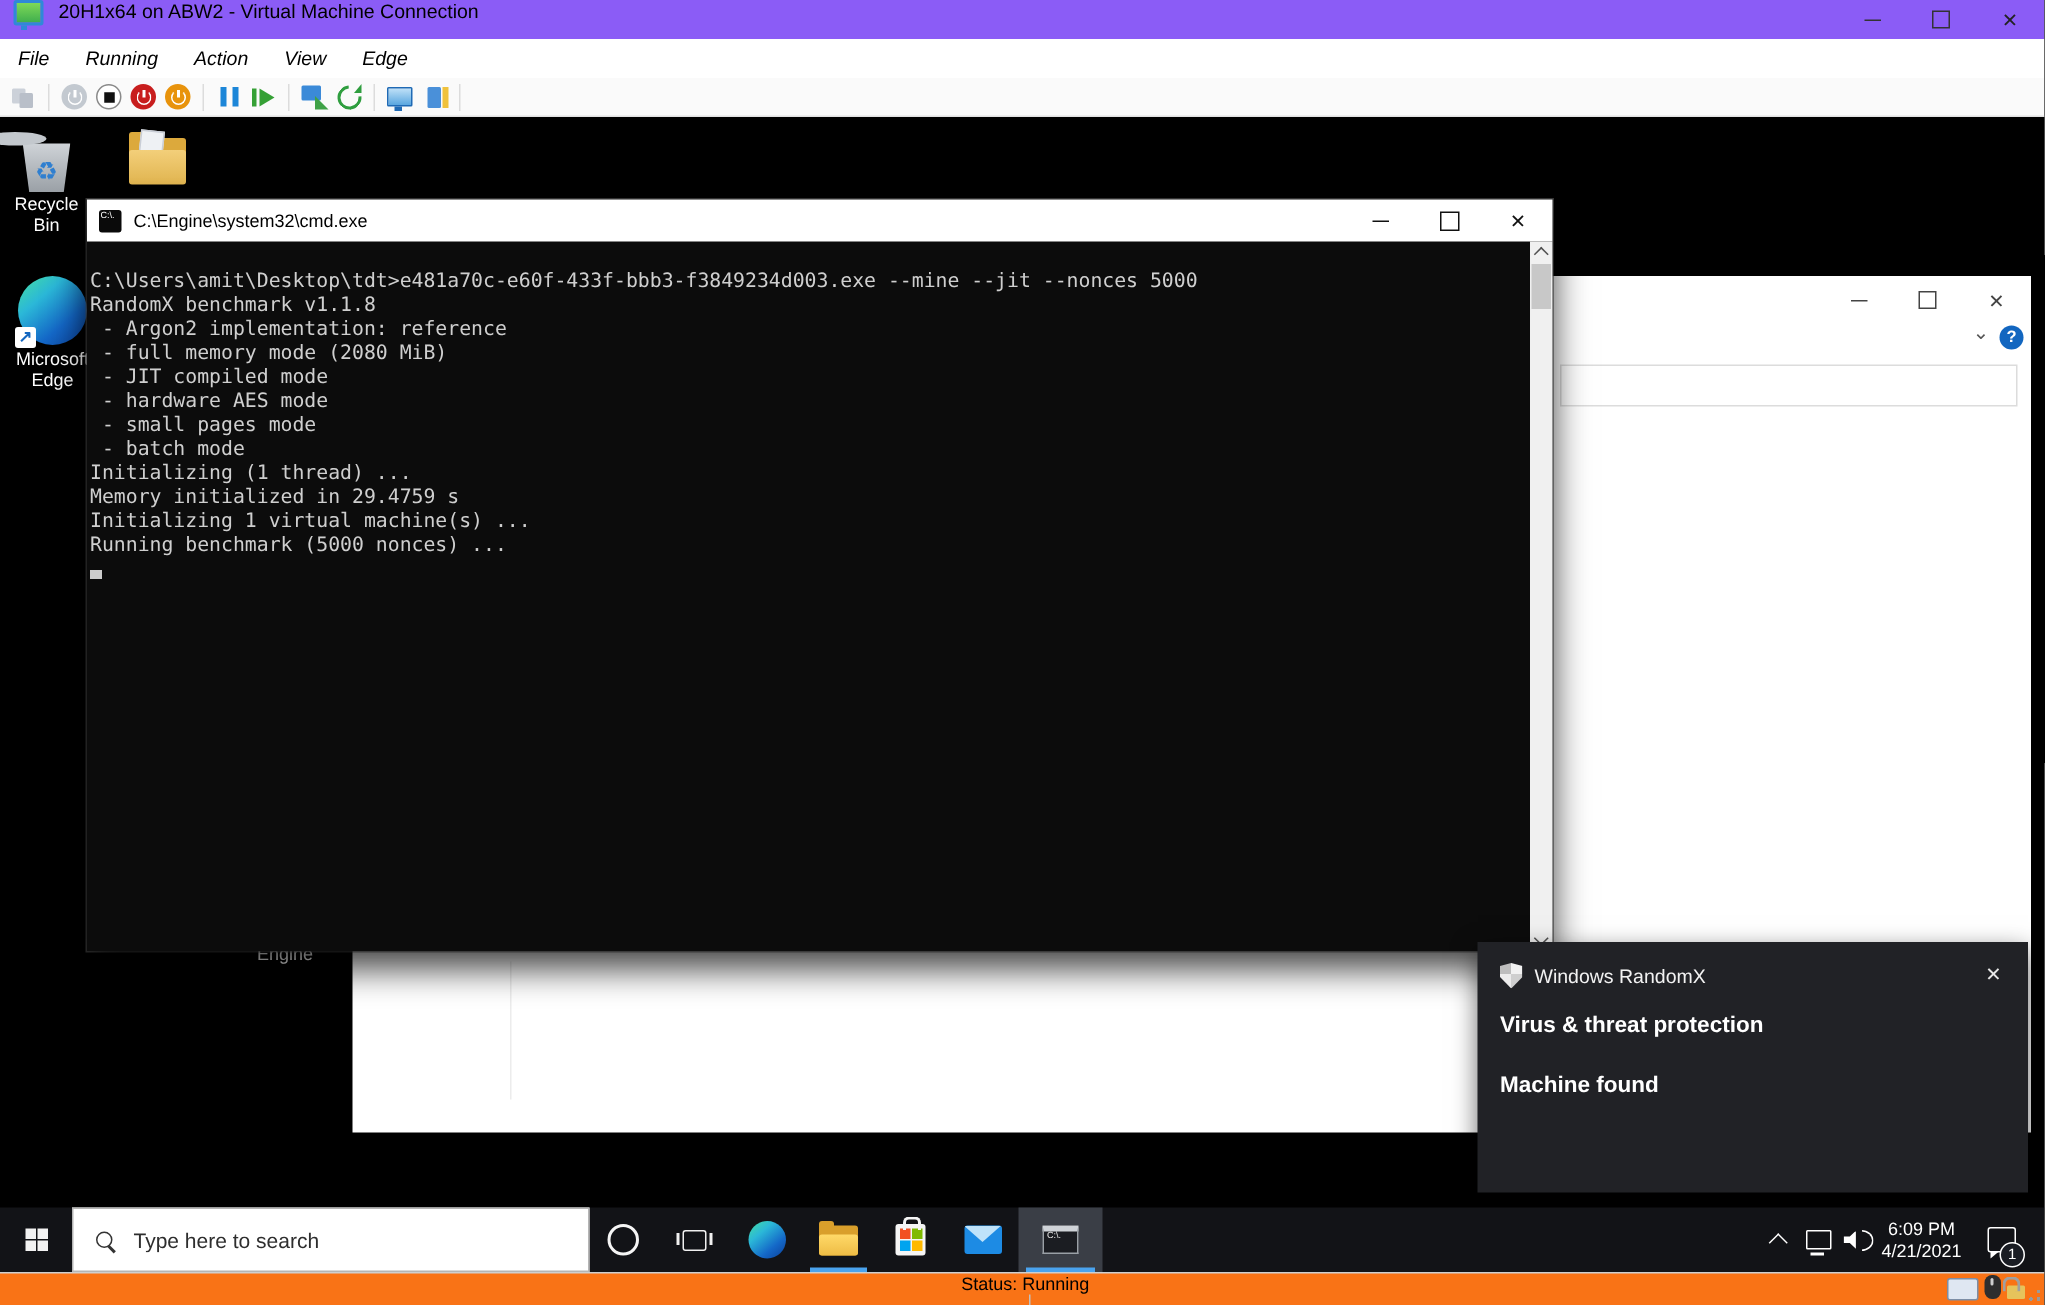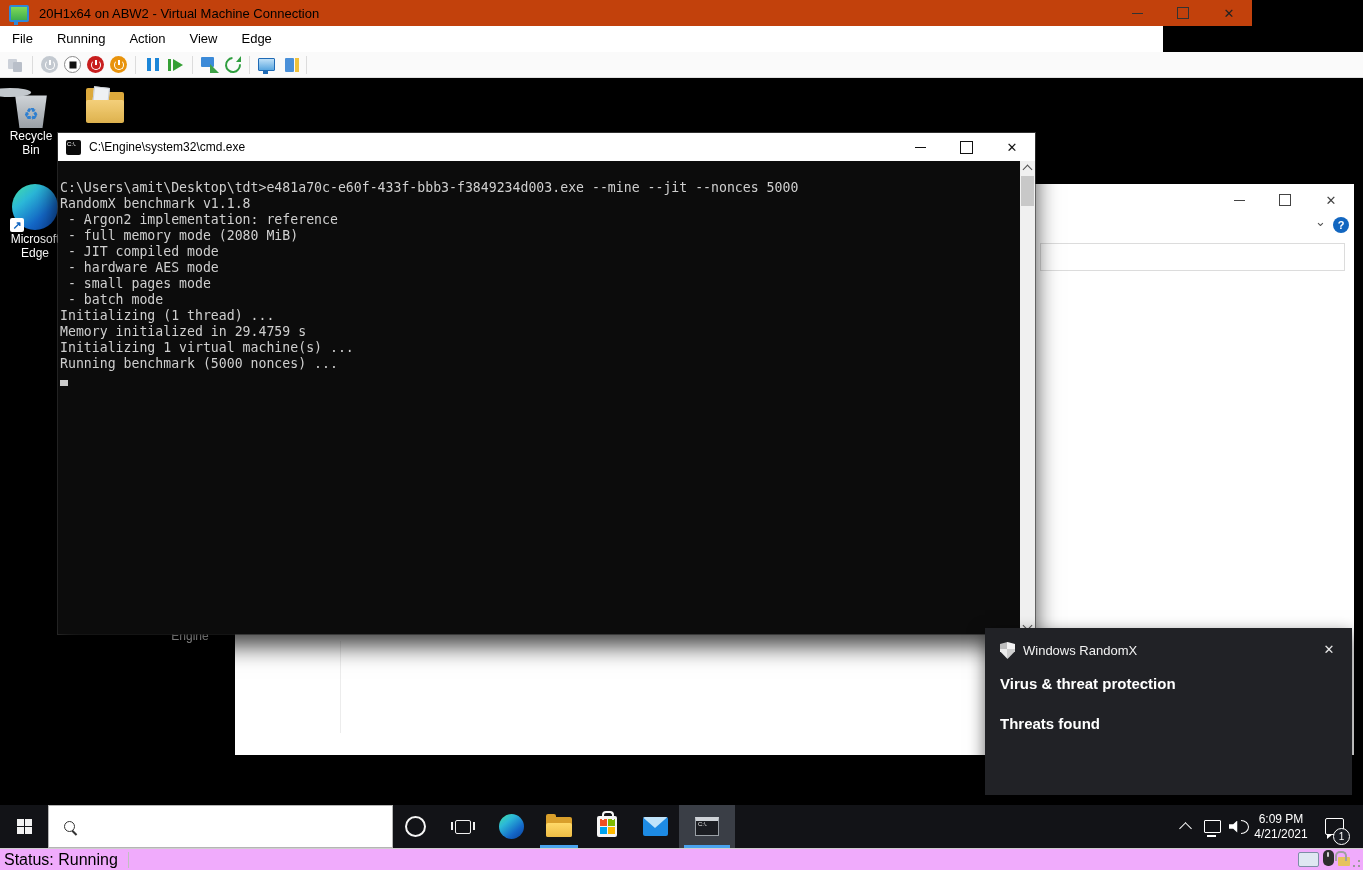--- a/index.html
+++ b/index.html
@@ -1,31 +1,31 @@
 <!DOCTYPE html>
 <html><head>
 <meta charset="utf-8">
 <style>
   html,body{margin:0;padding:0;background:#444;}
   .screen{position:relative;width:1363px;height:870px;background:#000;overflow:hidden;
           font-family:"Liberation Sans",sans-serif;-webkit-font-smoothing:antialiased;}
   .abs{position:absolute;}
 
   
-  .vm-titlebar{left:0;top:0;width:1252px;height:26px;background:#c2410c;display:flex;align-items:center;}
+  .vm-titlebar{left:0;top:0;width:1363px;height:26px;background:#8b5cf6;display:flex;align-items:flex-start;}
   .vm-title-icon{width:16px;height:13px;margin-left:9px;border:2px solid #2f89d8;border-radius:2px;
                  background:linear-gradient(180deg,#7ed957 0%,#3fae4e 100%);position:relative;}
   .vm-title-icon::after{content:"";position:absolute;left:3px;bottom:-5px;width:4px;height:3px;background:#2f89d8;}
   .vm-title-text{font-size:13px;color:#000;margin-left:10px;white-space:nowrap;}
   .winbtn{width:46px;height:26px;display:flex;align-items:center;justify-content:center;color:#222;font-size:13px;}
   .winbtn .sq{width:10px;height:10px;border:1px solid #333;}
   .winbtn .line{width:11px;height:1px;background:#333;}
   .vm-controls{position:absolute;right:0;top:0;display:flex;}
 
-  .vm-menubar{left:0;top:26px;width:1163px;height:26px;background:#fff;display:flex;align-items:center;}
+  .vm-menubar{left:0;top:26px;width:1363px;height:26px;background:#fff;display:flex;align-items:center;font-style:italic;}
   .menu-item{font-size:13px;color:#000;padding:0 12px;line-height:26px;}
 
   .vm-toolbar{left:0;top:52px;width:1363px;height:26px;background:#fafafa;border-bottom:1px solid #e2e2e2;
               display:flex;align-items:center;padding-left:4px;box-sizing:border-box;}
   .tb-sep{width:1px;height:18px;background:#dcdcdc;margin:0 5px;}
   .tb-ic{width:19px;height:19px;margin:0 2px;position:relative;display:flex;align-items:center;justify-content:center;}
   .ic-circle{width:17px;height:17px;border-radius:50%;position:relative;}
   .pw-glyph{position:absolute;left:50%;top:4px;width:2px;height:5px;background:#fff;transform:translateX(-50%);z-index:2;}
   .pw-ring{position:absolute;left:50%;top:4px;width:8px;height:8px;border:1.5px solid #fff;border-top-color:transparent;
            border-radius:50%;transform:translateX(-50%);}
@@ -149,22 +149,22 @@
   .spk-body{width:11px;height:12px;background:#fff;clip-path:polygon(0 32%,38% 32%,75% 0,75% 100%,38% 68%,0 68%);}
   .spk-wave{width:7px;height:12px;border:1.7px solid #fff;border-left:none;border-radius:0 100% 100% 0/0 50% 50% 0;margin-left:1px;}
   .clock{position:absolute;left:1250px;top:0;width:62px;height:43px;color:#fff;font-size:12px;line-height:15px;
          display:flex;flex-direction:column;align-items:center;justify-content:center;}
   .ac-ic{width:17px;height:15px;border:1.6px solid #fff;border-radius:2px;position:relative;}
   .ac-ic::after{content:"";position:absolute;left:1px;bottom:-5px;width:0;height:0;border-top:5px solid #fff;border-right:6px solid transparent;}
   .ac-badge{position:absolute;right:6px;bottom:3px;width:15px;height:15px;border-radius:50%;background:#1a1d24;
             border:1.5px solid #fff;color:#fff;font-size:10px;text-align:center;line-height:15px;box-sizing:content-box;}
 
   
-  .vm-statusbar{left:0;top:848px;width:1363px;height:22px;background:#f0abfc;border-top:1px solid #cfcfcf;
-                box-sizing:border-box;display:flex;align-items:center;font-size:16px;color:#000;}
+  .vm-statusbar{left:0;top:848px;width:1363px;height:22px;background:#f97316;border-top:1px solid #cfcfcf;
+                box-sizing:border-box;display:flex;align-items:center;font-size:12px;color:#000;flex-direction:column;}
   .status-sep{width:1px;height:16px;background:#c0c0c0;margin-left:10px;}
   .kb-ic{position:absolute;left:1298px;top:852px;width:19px;height:13px;background:#dfe7f2;border:1.5px solid #7d8ea6;
          border-radius:2px;}
   .mouse-ic{position:absolute;left:1323px;top:850px;width:11px;height:16px;background:#2e2e2e;border-radius:5px;}
   .mouse-ic::after{content:"";position:absolute;left:4px;top:2px;width:2px;height:5px;background:#cfcfcf;border-radius:1px;}
   .lock-ic{position:absolute;left:1338px;top:851px;width:12px;height:9px;background:#e6c35c;border-radius:1px;margin-top:6px;}
   .lock-ic::before{content:"";position:absolute;left:-3px;top:-6px;width:8px;height:8px;border:2px solid #a0a0a0;
                    border-bottom:none;border-radius:5px 5px 0 0;}
   .grip{position:absolute;right:2px;bottom:2px;width:9px;height:9px;
         background:radial-gradient(circle 1.3px at 7px 2px,#9a9a9a 99%,transparent),
@@ -320,34 +320,35 @@
         <span class="scroll-thumb"></span>
         <span class="scroll-caret caret-down"></span>
       </div>
     </div>
 
     <div class="abs toast" style="top:550px;">
       <span class="toast-shield"></span>
       <span class="toast-app">Windows RandomX</span>
       <span class="toast-close">✕</span>
       <div class="toast-title">Virus &amp; threat protection</div>
-      <div class="toast-heading">Threats found</div>
+      <div class="toast-heading">Machine found</div>
     </div>
 
     <div class="abs taskbar">
       <div class="tb-slot" style="left:0;width:48px;">
         <span class="start-logo">
             <span></span>
             <span></span>
             <span></span>
             <span></span>
           </span>
       </div>
       <div class="searchbox">
         <span class="mag"></span>
+        <input type="text" placeholder="Type here to search" style="">
       </div>
       <div class="tb-slot" style="left:391px;width:48px;">
           <span class="cortana-ring"></span>
         </div>
       <div class="tb-slot" style="left:439px;width:48px;">
           <span class="taskview-ic"></span>
         </div>
       <div class="tb-slot" style="left:487px;width:48px;">
           <span class="edge-tb"></span>
         </div>

